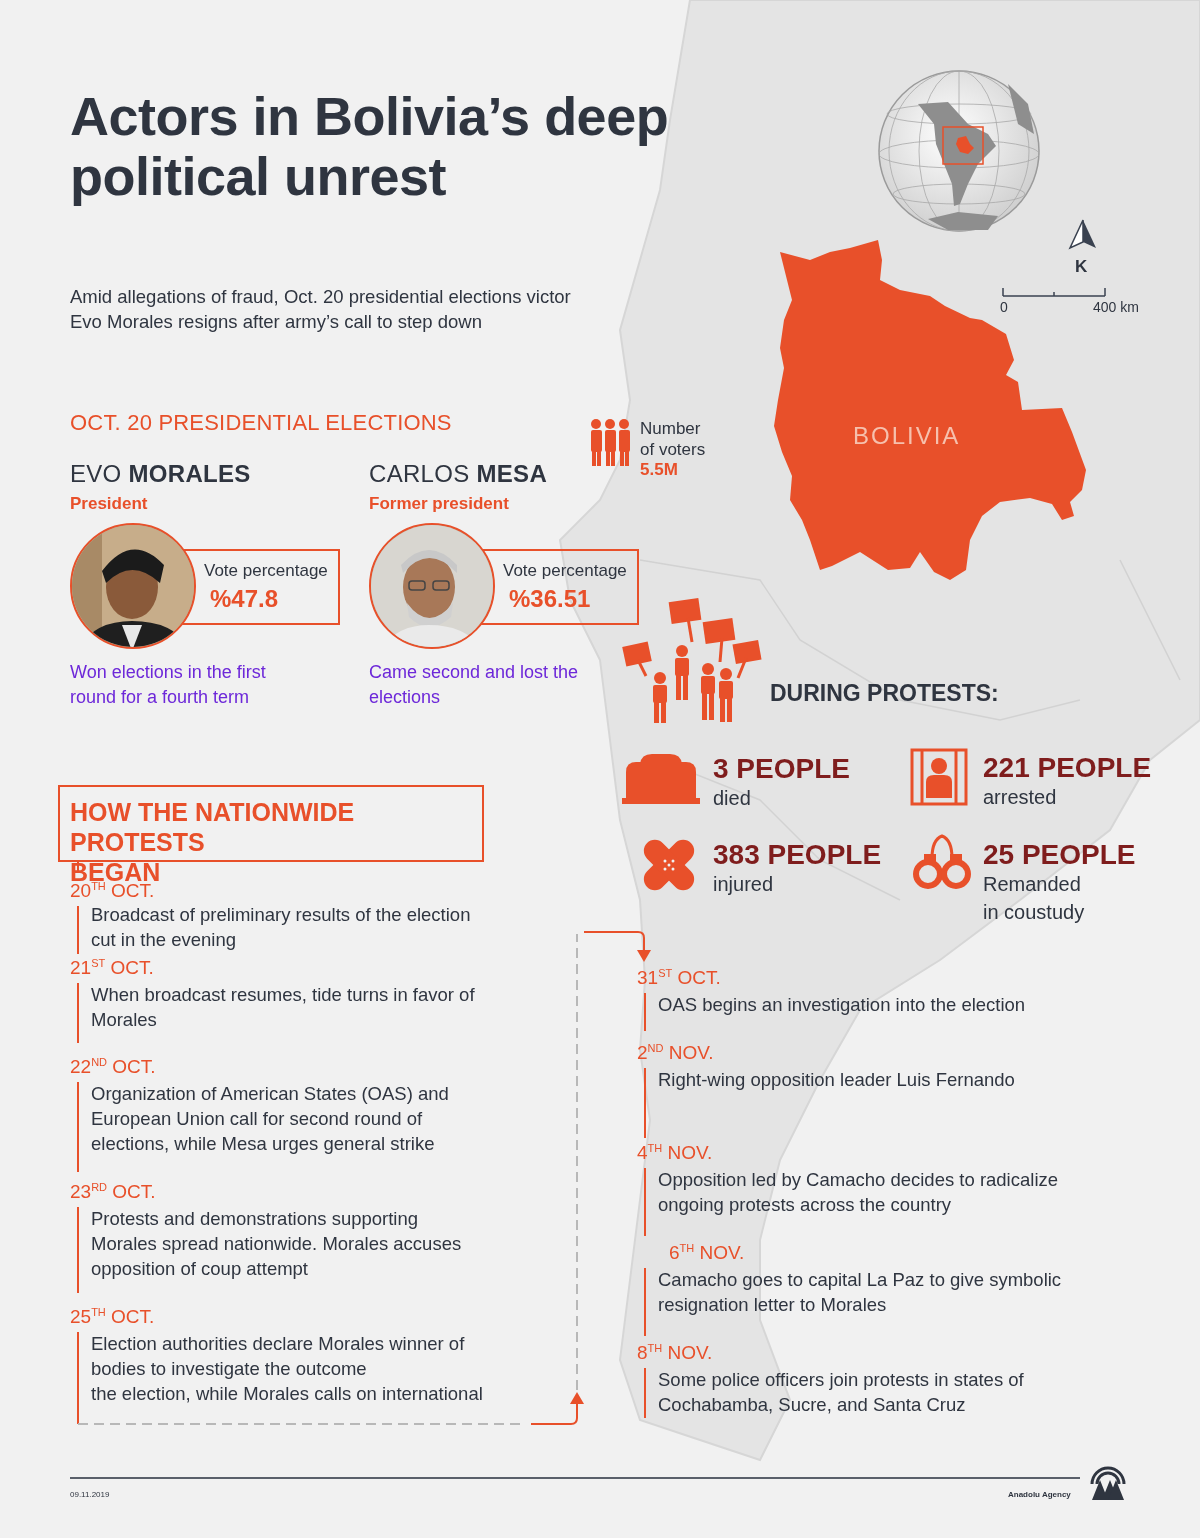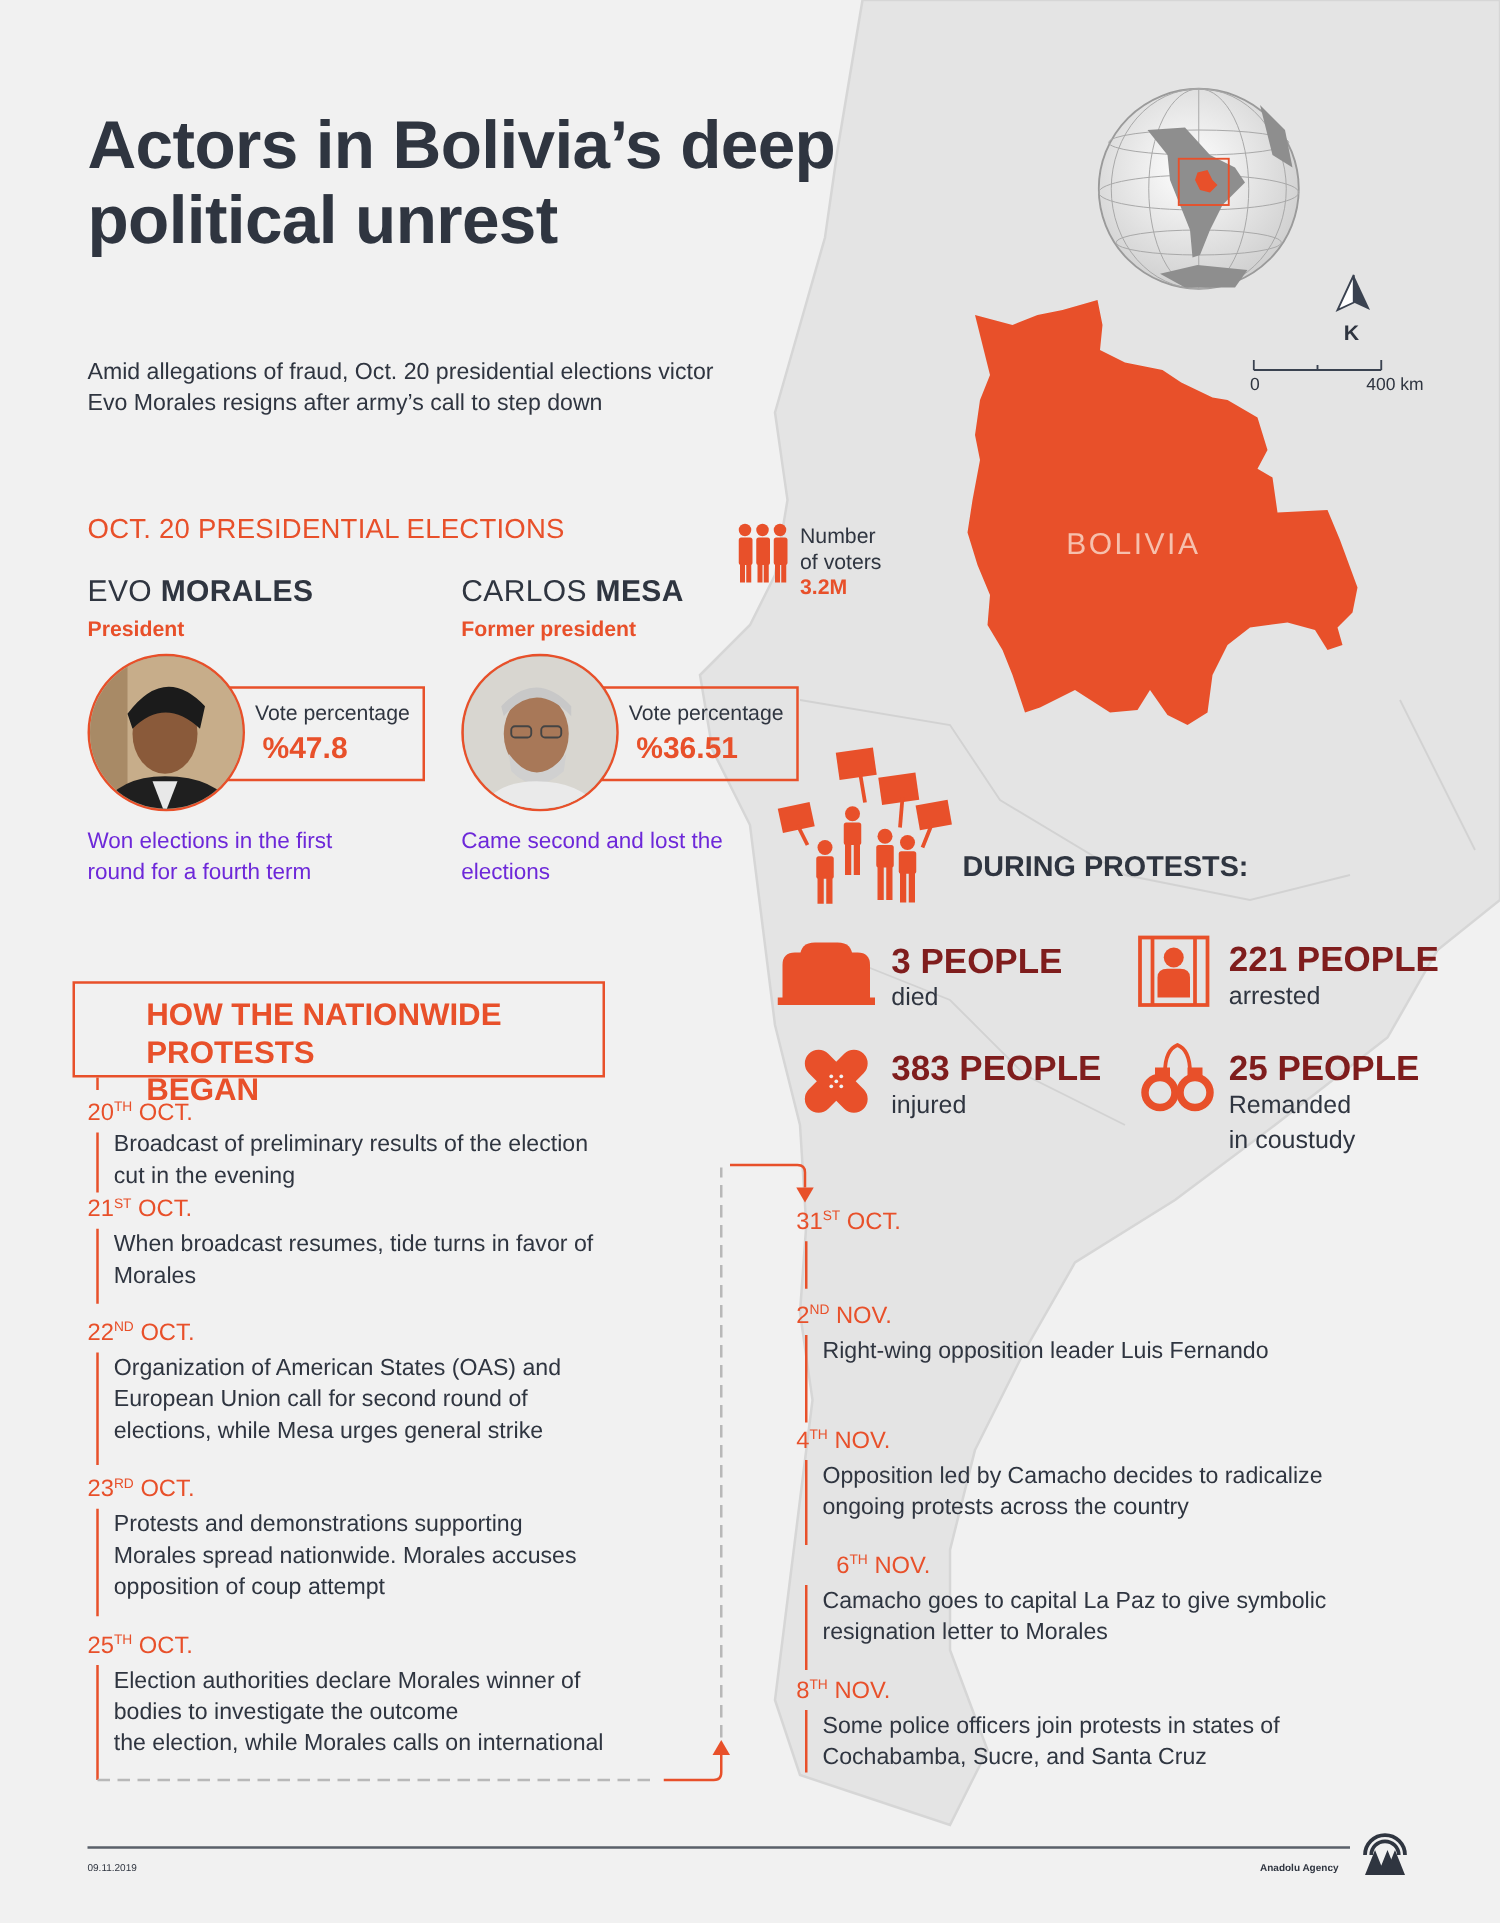--- a/index.html
+++ b/index.html
@@ -47,21 +47,21 @@
 
   .protests-title { left: 770px; top: 680px; font-size: 23px; font-weight: 700; color: #2f3540; }
 
   .stat-num { font-size: 28px; font-weight: 700; color: #7f1d1d; line-height: 30px; }
   .stat-lbl { font-size: 20px; color: #2f3540; line-height: 28px; }
 
   .how-box {
     left: 58px; top: 785px; width: 426px; height: 77px;
     border: 2px solid #e8502a; padding: 10px 0 0 10px;
   }
-  .how-title { font-size: 25px; font-weight: 700; color: #e8502a; line-height: 30px; margin-left: 47px; }
+  .how-title { font-size: 25px; font-weight: 700; color: #e8502a; line-height: 30px; }
 
   .tl-date { font-size: 19px; color: #e8502a; }
   .tl-date sup { font-size: 11px; vertical-align: 7px; }
   .tl-text { font-size: 18.5px; line-height: 25px; color: #2f3540; }
   .tl-bar { width: 2px; background: #e8502a; position: absolute; }
 
   .footer-line { left: 70px; top: 1477px; width: 1010px; height: 2px; background: #5a606a; }
   .footer-date { left: 70px; top: 1490px; font-size: 8px; color: #2f3540; }
   .footer-agency { left: 1008px; top: 1490px; font-size: 8px; font-weight: 700; color: #2f3540; }
 </style>
@@ -195,21 +195,21 @@
         <rect x="23" y="32" width="4" height="16"></rect>
       <circle cx="36" cy="6" r="5"></circle>
         <rect x="31" y="12" width="11" height="22" rx="2"></rect>
         <rect x="32" y="32" width="4" height="16"></rect>
         <rect x="37" y="32" width="4" height="16"></rect>
     </g>
   </svg>
   <div class="abs" style="left:640px;top:418px;">
     <div class="voters-label">Number</div>
     <div class="voters-label">of voters</div>
-    <div class="voters-val">3.2M</div>
+    <div class="voters-val">5.5M</div>
   </div>
 
   <svg class="abs" style="left:620px;top:594px;" width="150" height="130" viewBox="0 0 150 130">
     <g fill="#e8502a">
       <rect x="4" y="50" width="26" height="20" transform="rotate(-12 17 60)"></rect>
       <rect x="50" y="6" width="30" height="22" transform="rotate(-8 65 17)"></rect>
       <rect x="84" y="26" width="30" height="22" transform="rotate(-8 99 37)"></rect>
       <rect x="114" y="48" width="26" height="20" transform="rotate(-10 127 58)"></rect>
       <line x1="18" y1="66" x2="26" y2="82" stroke="#e8502a" stroke-width="3"></line>
       <line x1="68" y1="24" x2="72" y2="48" stroke="#e8502a" stroke-width="3"></line>
@@ -361,20 +361,23 @@
     <path d="M494 484 L501 472 L508 484 Z" fill="#e8502a"></path>
     <line x1="501" y1="470" x2="501" y2="14" stroke="#b8b8b8" stroke-width="2" stroke-dasharray="10 6"></line>
     <path d="M508 12 L562 12 Q568 12 568 18 L568 30" fill="none" stroke="#e8502a" stroke-width="2"></path>
     <path d="M561 30 L568 42 L575 30 Z" fill="#e8502a"></path>
   </svg>
 
   <div class="abs" style="left:637px;top:967px;">
     <div class="tl-date"><span>31</span><sup>ST</sup> <span>OCT.</span></div>
   </div>
   <div class="tl-bar" style="left:644px;top:993px;height:38px;"></div>
+  <div class="abs tl-text" style="left:658px;top:992px;">
+    <div>OAS begins an investigation into the election</div>
+  </div>
 
   <div class="abs" style="left:637px;top:1042px;">
     <div class="tl-date"><span>2</span><sup>ND</sup> <span>NOV.</span></div>
   </div>
   <div class="tl-bar" style="left:644px;top:1068px;height:70px;"></div>
   <div class="abs tl-text" style="left:658px;top:1067px;">
     <div>Right-wing opposition leader Luis Fernando</div>
   </div>
 
   <div class="abs" style="left:637px;top:1142px;">

